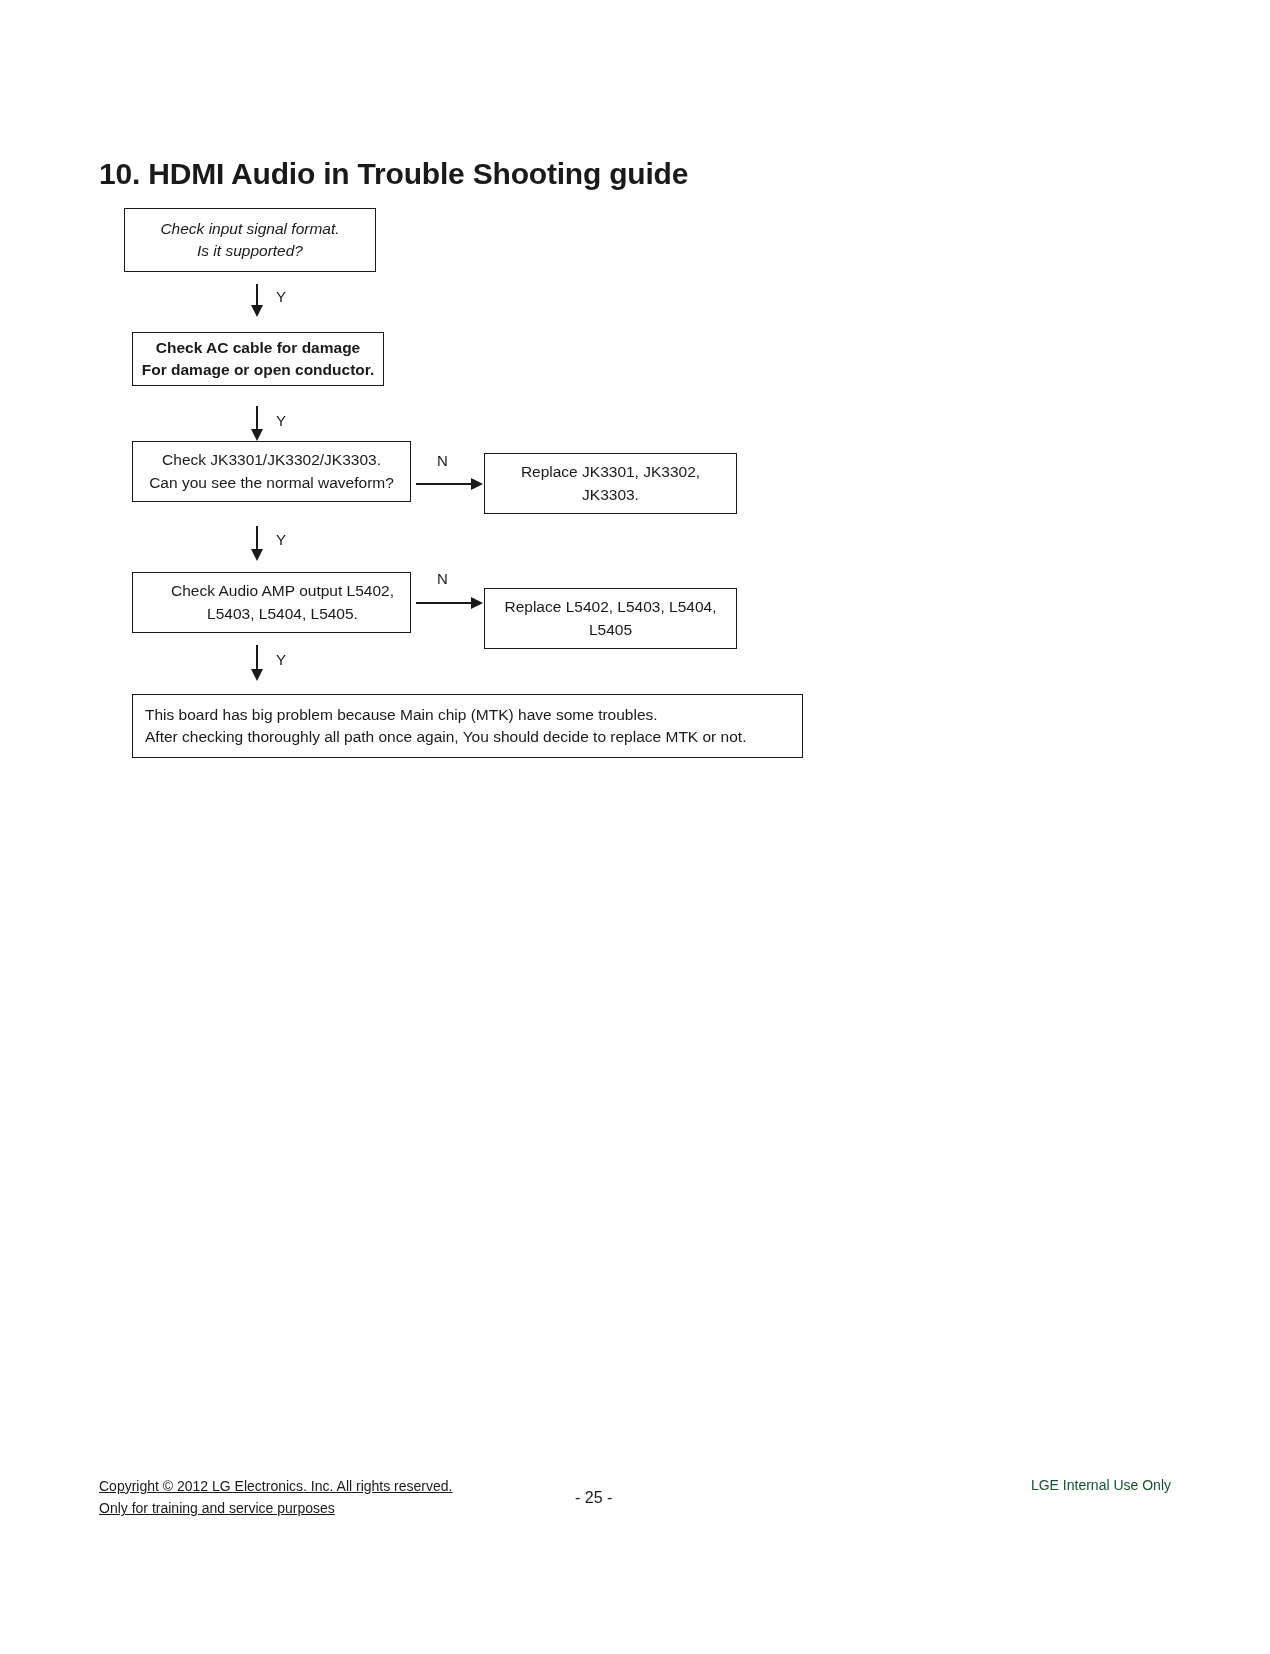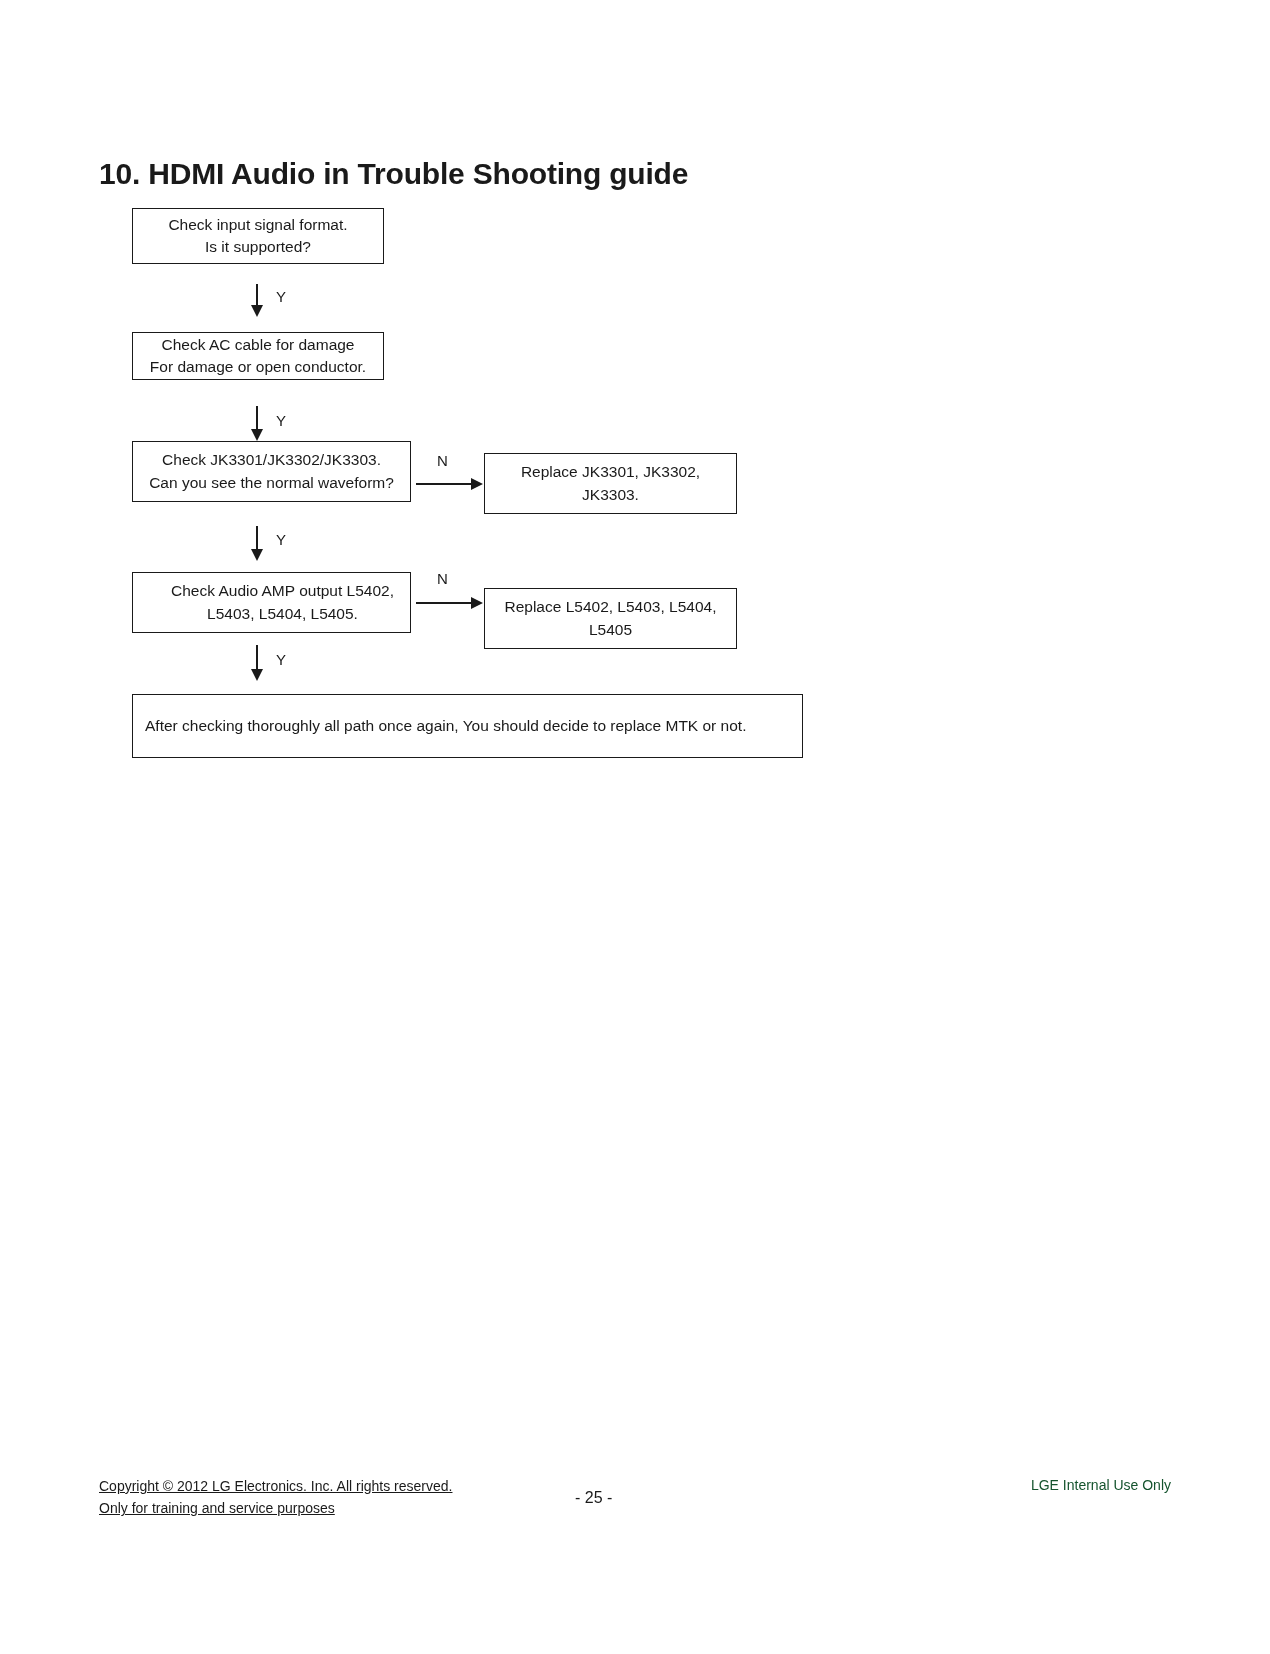--- a/index.html
+++ b/index.html
@@ -56,22 +56,22 @@
     display: block;
     white-space: nowrap;
   }
   .node.left-align {
     align-items: flex-start;
     text-align: left;
     padding-left: 12px;
   }
 
   
-  #node-check-input   { left: 132px; top: 208px;  width: 252px; height: 56px; }
-  #node-check-ac      { left: 132px; top: 332px;  width: 252px; height: 48px; }
+  #node-check-input   { left: 124px; top: 208px;  width: 252px; height: 64px; font-style: italic; }
+  #node-check-ac      { left: 132px; top: 332px;  width: 252px; height: 54px; font-weight: bold; }
   #node-check-jk      { left: 132px; top: 441px;  width: 279px; height: 61px; text-align: right; }
   #node-replace-jk    { left: 484px; top: 453px;  width: 253px; height: 61px; }
   #node-check-amp     { left: 132px; top: 572px;  width: 279px; height: 61px; padding-left: 28px; }
   #node-replace-l     { left: 484px; top: 588px;  width: 253px; height: 61px; }
   #node-conclusion    { left: 132px; top: 694px;  width: 671px; height: 64px; }
 
   
   .v-arrow {
     position: absolute;
     width: 2px;
@@ -213,20 +213,21 @@
 
   <div class="node" id="node-replace-l">
     <span class="line">Replace L5402, L5403, L5404,</span>
     <span class="line">L5405</span>
   </div>
 
   <div class="v-arrow" id="arrow-v4"></div>
   <div class="arrow-label" id="label-y4">Y</div>
 
   <div class="node left-align" id="node-conclusion">
+    <span class="line">This board has big problem because Main chip (MTK) have some troubles.</span>
     <span class="line">After checking thoroughly all path once again, You should decide to replace MTK or not.</span>
   </div>
 
 </div>
 
 <div id="footer">
   <div id="footer-copyright">
     <span class="line">Copyright  © 2012  LG Electronics. Inc. All rights reserved.</span>
     <span class="line">Only for training and service purposes</span>
   </div>

